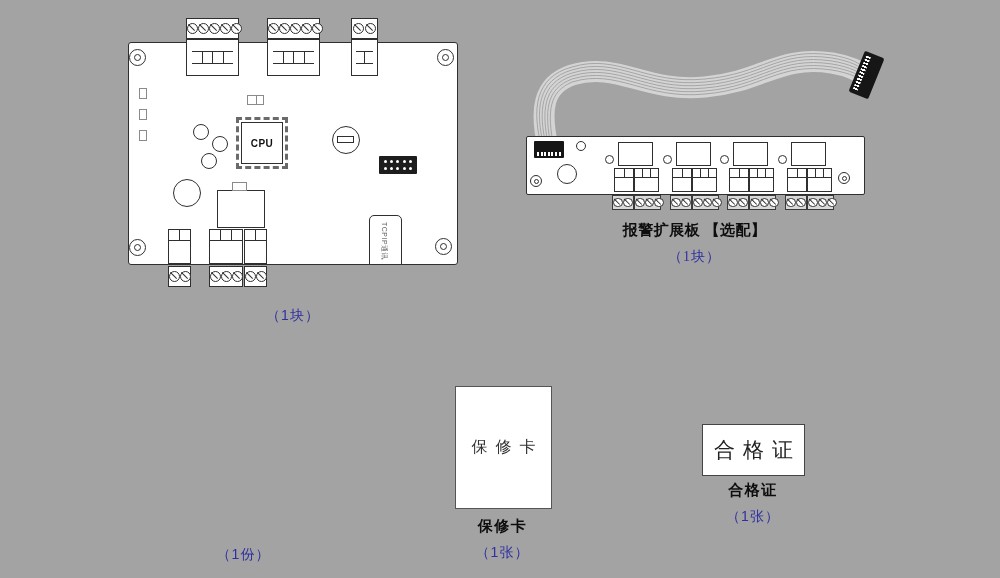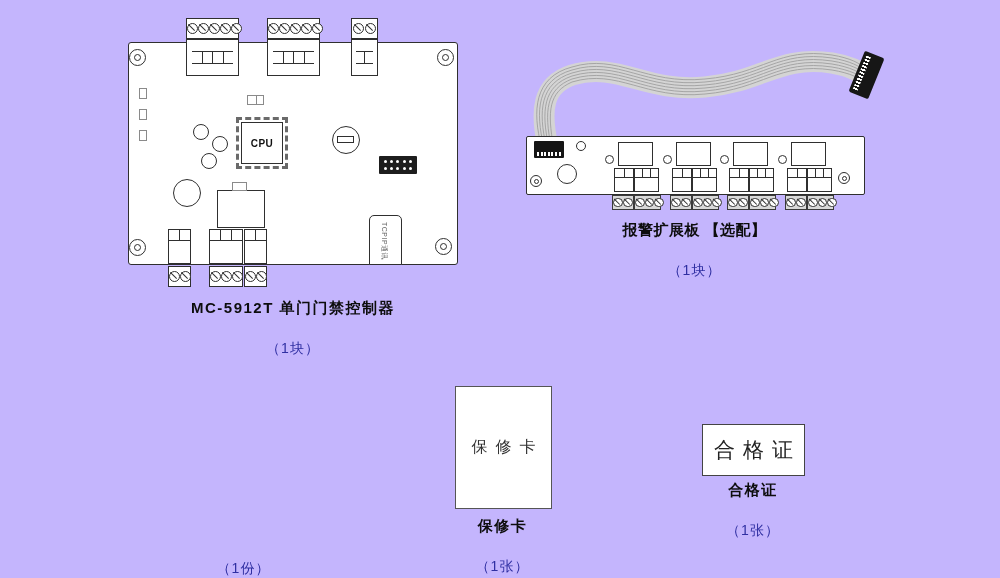--- a/index.html
+++ b/index.html
@@ -1,17 +1,17 @@
 <!DOCTYPE html>
 <html><head>
 <meta charset="utf-8">
 <style>
   html,body{margin:0;padding:0;background:#fff;}
   body{width:1000px;height:578px;position:relative;font-family:"Liberation Sans","DejaVu Sans",sans-serif;color:#111;}
-  #canvas{position:absolute;inset:0;width:1000px;height:578px;overflow:hidden;background:#c4b5fd;}
+  #canvas{position:absolute;inset:0;width:1000px;height:578px;overflow:hidden;background:#a3a3a3;}
   
   .pcb{position:absolute;border:1.6px solid #2f2f2f;border-radius:3px;background:#fff;}
   
   .hole{position:absolute;border:1.5px solid #2f2f2f;border-radius:50%;display:flex;align-items:center;justify-content:center;background:#fff;}
   .hole::after{content:"";border:1.4px solid #2f2f2f;border-radius:50%;}
   .hole.big{width:15px;height:15px;}.hole.big::after{width:5px;height:5px;}
   .hole.small{width:10px;height:10px;}.hole.small::after{width:3px;height:3px;}
   
   .tblock{position:absolute;}
   .tb-screws{border:1.5px solid #2f2f2f;background:#fff;display:flex;align-items:center;justify-content:space-evenly;height:19px;}
@@ -47,21 +47,21 @@
   .xrelay{position:absolute;left:5px;top:6px;width:33px;height:22px;border:1.5px solid #2f2f2f;background:#fff;}
   .xtb{position:absolute;top:32px;height:22px;border:1.5px solid #2f2f2f;background:#fff;}
   .xtb .band.flat{height:8px;}
   .xscrew{position:absolute;top:59px;height:13px;background:#d9d9d9;border:1.4px solid #3a3a3a;display:flex;align-items:center;justify-content:space-evenly;}
   .xscrew .screw{width:7.5px;height:7.5px;}
   .xscrew .screw::after{top:2.6px;width:7.5px;}
   svg.cable{position:absolute;left:520px;top:25px;}
   
   .cap{position:absolute;text-align:center;}
   .cap .t{font-weight:bold;font-size:15px;color:#0d0d0d;letter-spacing:1.5px;}
-  .cap .q{font-size:14px;margin-top:22px;letter-spacing:1px;}
+  .cap .q{font-size:14px;margin-top:8px;letter-spacing:1px;}
   
   .book{position:absolute;left:178px;top:365px;width:131px;height:167px;border:1.2px solid #555;background:#fff;}
   .bk-title{margin-top:46px;text-align:center;font-size:8.5px;font-weight:bold;color:#111;letter-spacing:0;}
   .sq{border-top:1px solid #888;border-bottom:1px solid #888;background:repeating-linear-gradient(90deg,#888 0 1px,transparent 1px 5px);height:6px;margin:2px auto 0;}
   .dots{height:2.5px;background:repeating-linear-gradient(90deg,#666 0 2px,transparent 2px 3.6px);margin:1.8px auto 0;}
   .wcard{position:absolute;left:455px;top:386px;width:95px;height:121px;border:1.2px solid #555;background:#fff;display:flex;align-items:center;justify-content:center;}
   .wcard span{font-size:16px;letter-spacing:8px;padding-left:8px;color:#333;}
   .ccard{position:absolute;left:702px;top:424px;width:101px;height:50px;border:1.6px solid #444;background:#fff;display:flex;align-items:center;justify-content:center;}
   .ccard span{font-size:21px;letter-spacing:8px;padding-left:8px;color:#222;font-family:"Liberation Serif","DejaVu Serif",serif;}
 </style>
@@ -109,33 +109,32 @@
       <i></i>
       <i></i>
     </div>
   <div class="mrelay"></div>
   <div class="mrelay-top"></div>
   <div class="tcpip">
     <span>TCPIP通讯</span>
   </div>
 
   <div class="cap" style="left:128px;top:299px;width:330px;">
-    <div class="t">MC-5912T 单门门禁控制器</div>
     <div class="q qty-blue" style="color: rgb(47, 47, 162);">（1块）</div>
   </div>
 
   <div class="pcb" id="exp-board" style="left:526px;top:136px;width:337px;height:57px;border-radius:2px;"></div>
   <div class="xconn"></div>
   <div class="cconn"></div>
   <div class="circ" style="left:576px;top:141px;width:8px;height:8px;"></div>
   <div class="circ" style="left:557px;top:164px;width:18px;height:18px;"></div>
   <div class="hole small" style="left:530px;top:175px;"></div>
   <div class="hole small" style="left:838px;top:172px;"></div>
 
-  <div class="cap" style="left:526px;top:221px;width:337px;">
+  <div class="cap" style="left:526px;top:221px;width:337px;font-family:Liberation Serif, serif;">
     <div class="t" style="letter-spacing:.5px;">报警扩展板 【选配】</div>
     <div class="q qty-blue" style="color: rgb(47, 47, 162);">（1块）</div>
   </div>
 
   <div class="cap" style="left:168px;top:538px;width:151px;">
     <div class="q qty-blue" style="color: rgb(47, 47, 162);">（1份）</div>
   </div>
 
   <div class="wcard">
     <span>保修卡</span>

